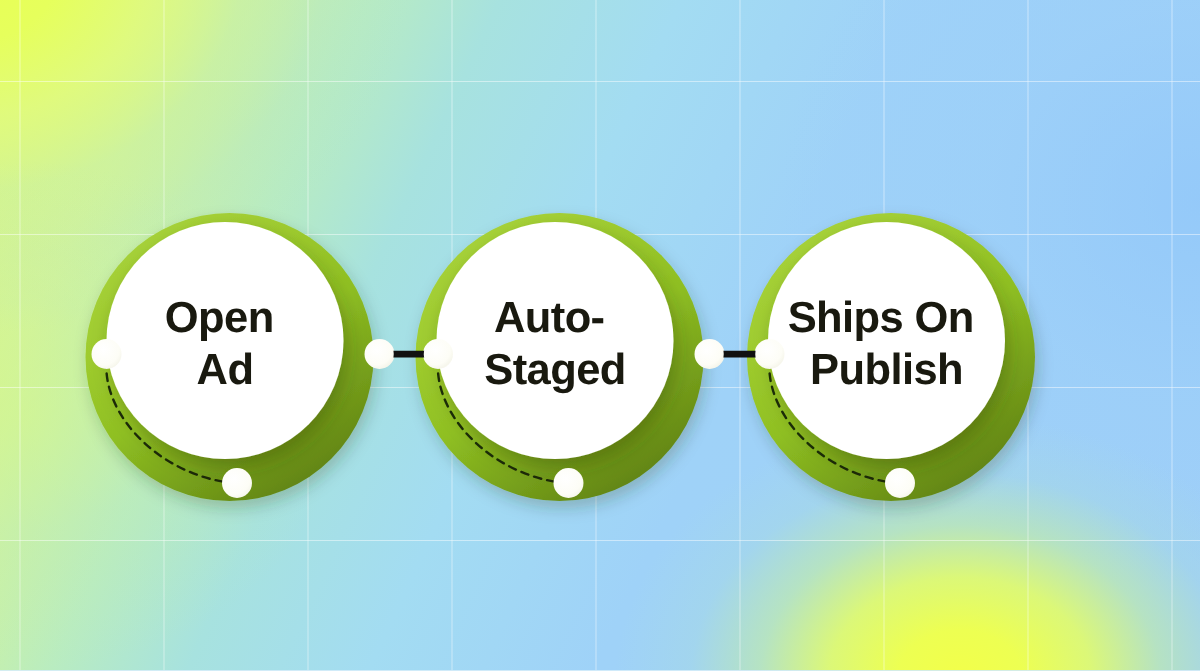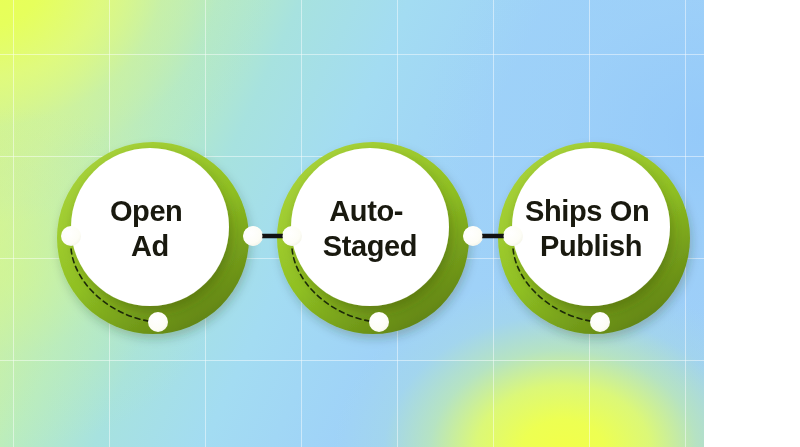--- a/index.html
+++ b/index.html
@@ -3,21 +3,21 @@
 <meta charset="utf-8">
 <style>
   * { margin:0; padding:0; box-sizing:border-box; }
   html, body {
     width:800px; height:447px;
     font-family:"Liberation Sans", sans-serif;
     overflow:hidden;
   }
   #stage {
     position:relative;
-    width:704px; height:447px;
+    width:800px; height:447px;
     overflow:hidden;
     background:#bfe3f6;
   }
   
   .bg-layer { position:absolute; inset:0; }
   #bg-base {
     background:
       linear-gradient(115deg,
         #ecff63 0%,
         #d9f78e 12%,

